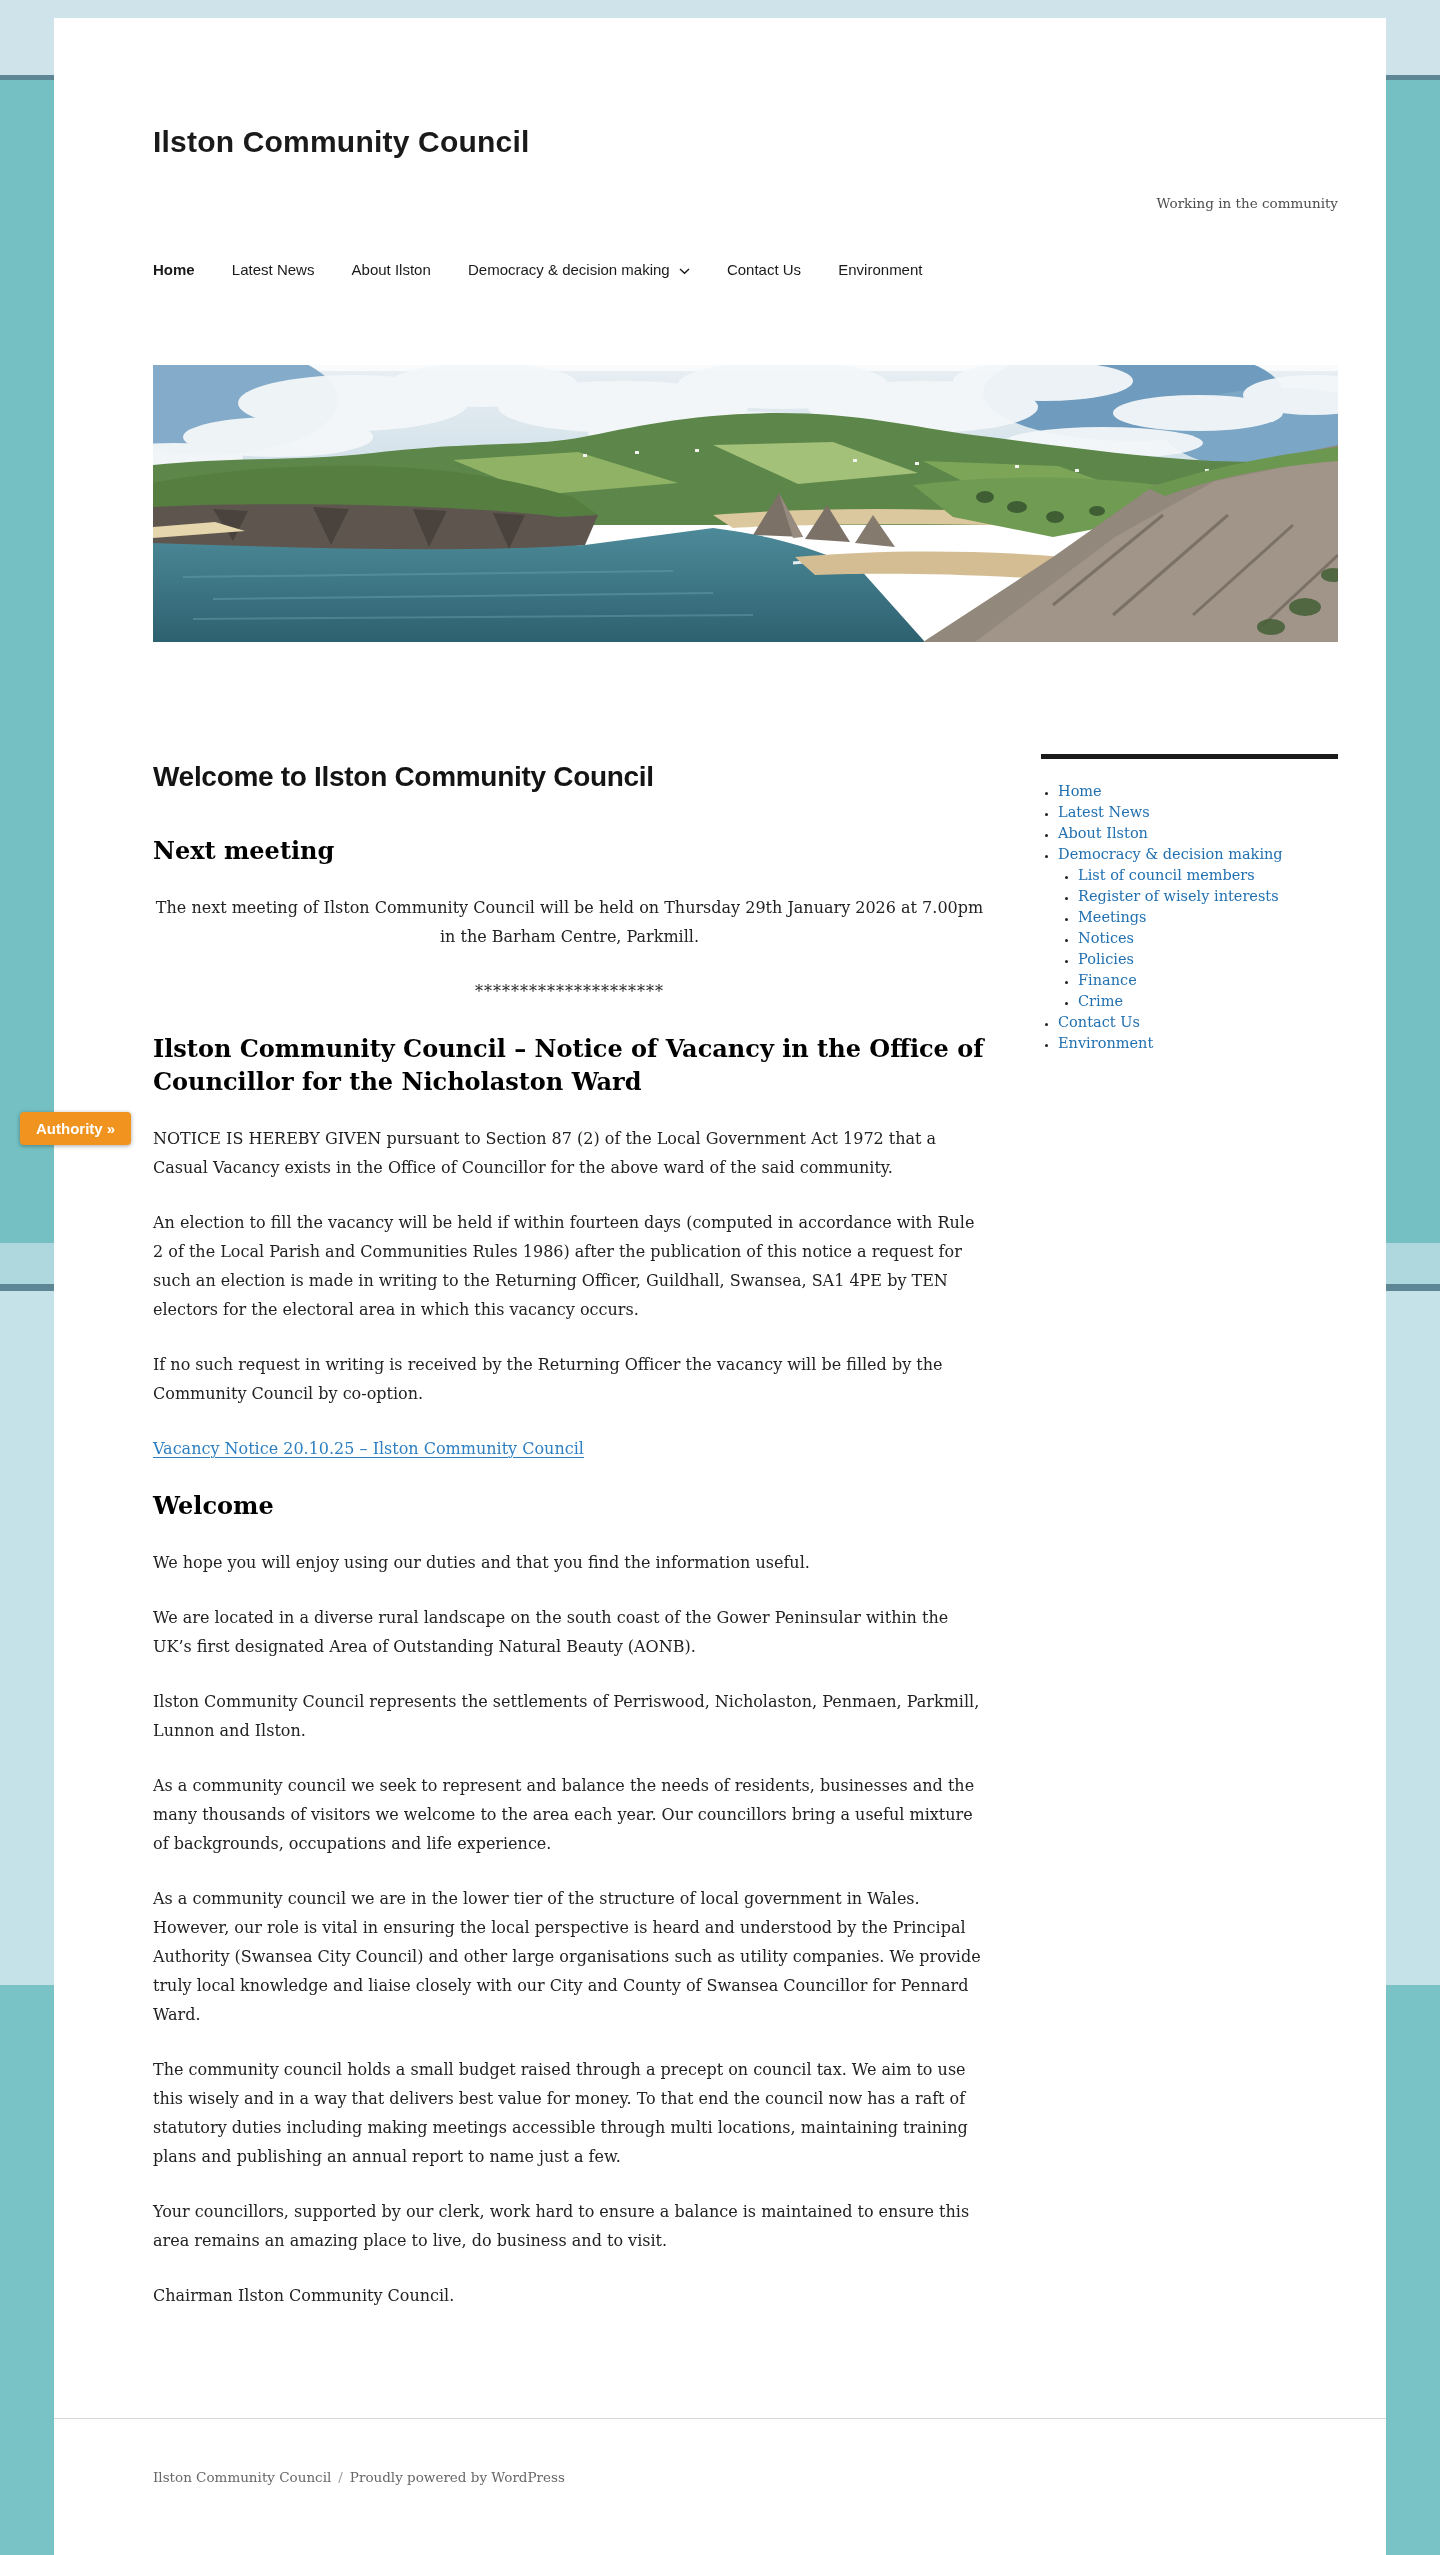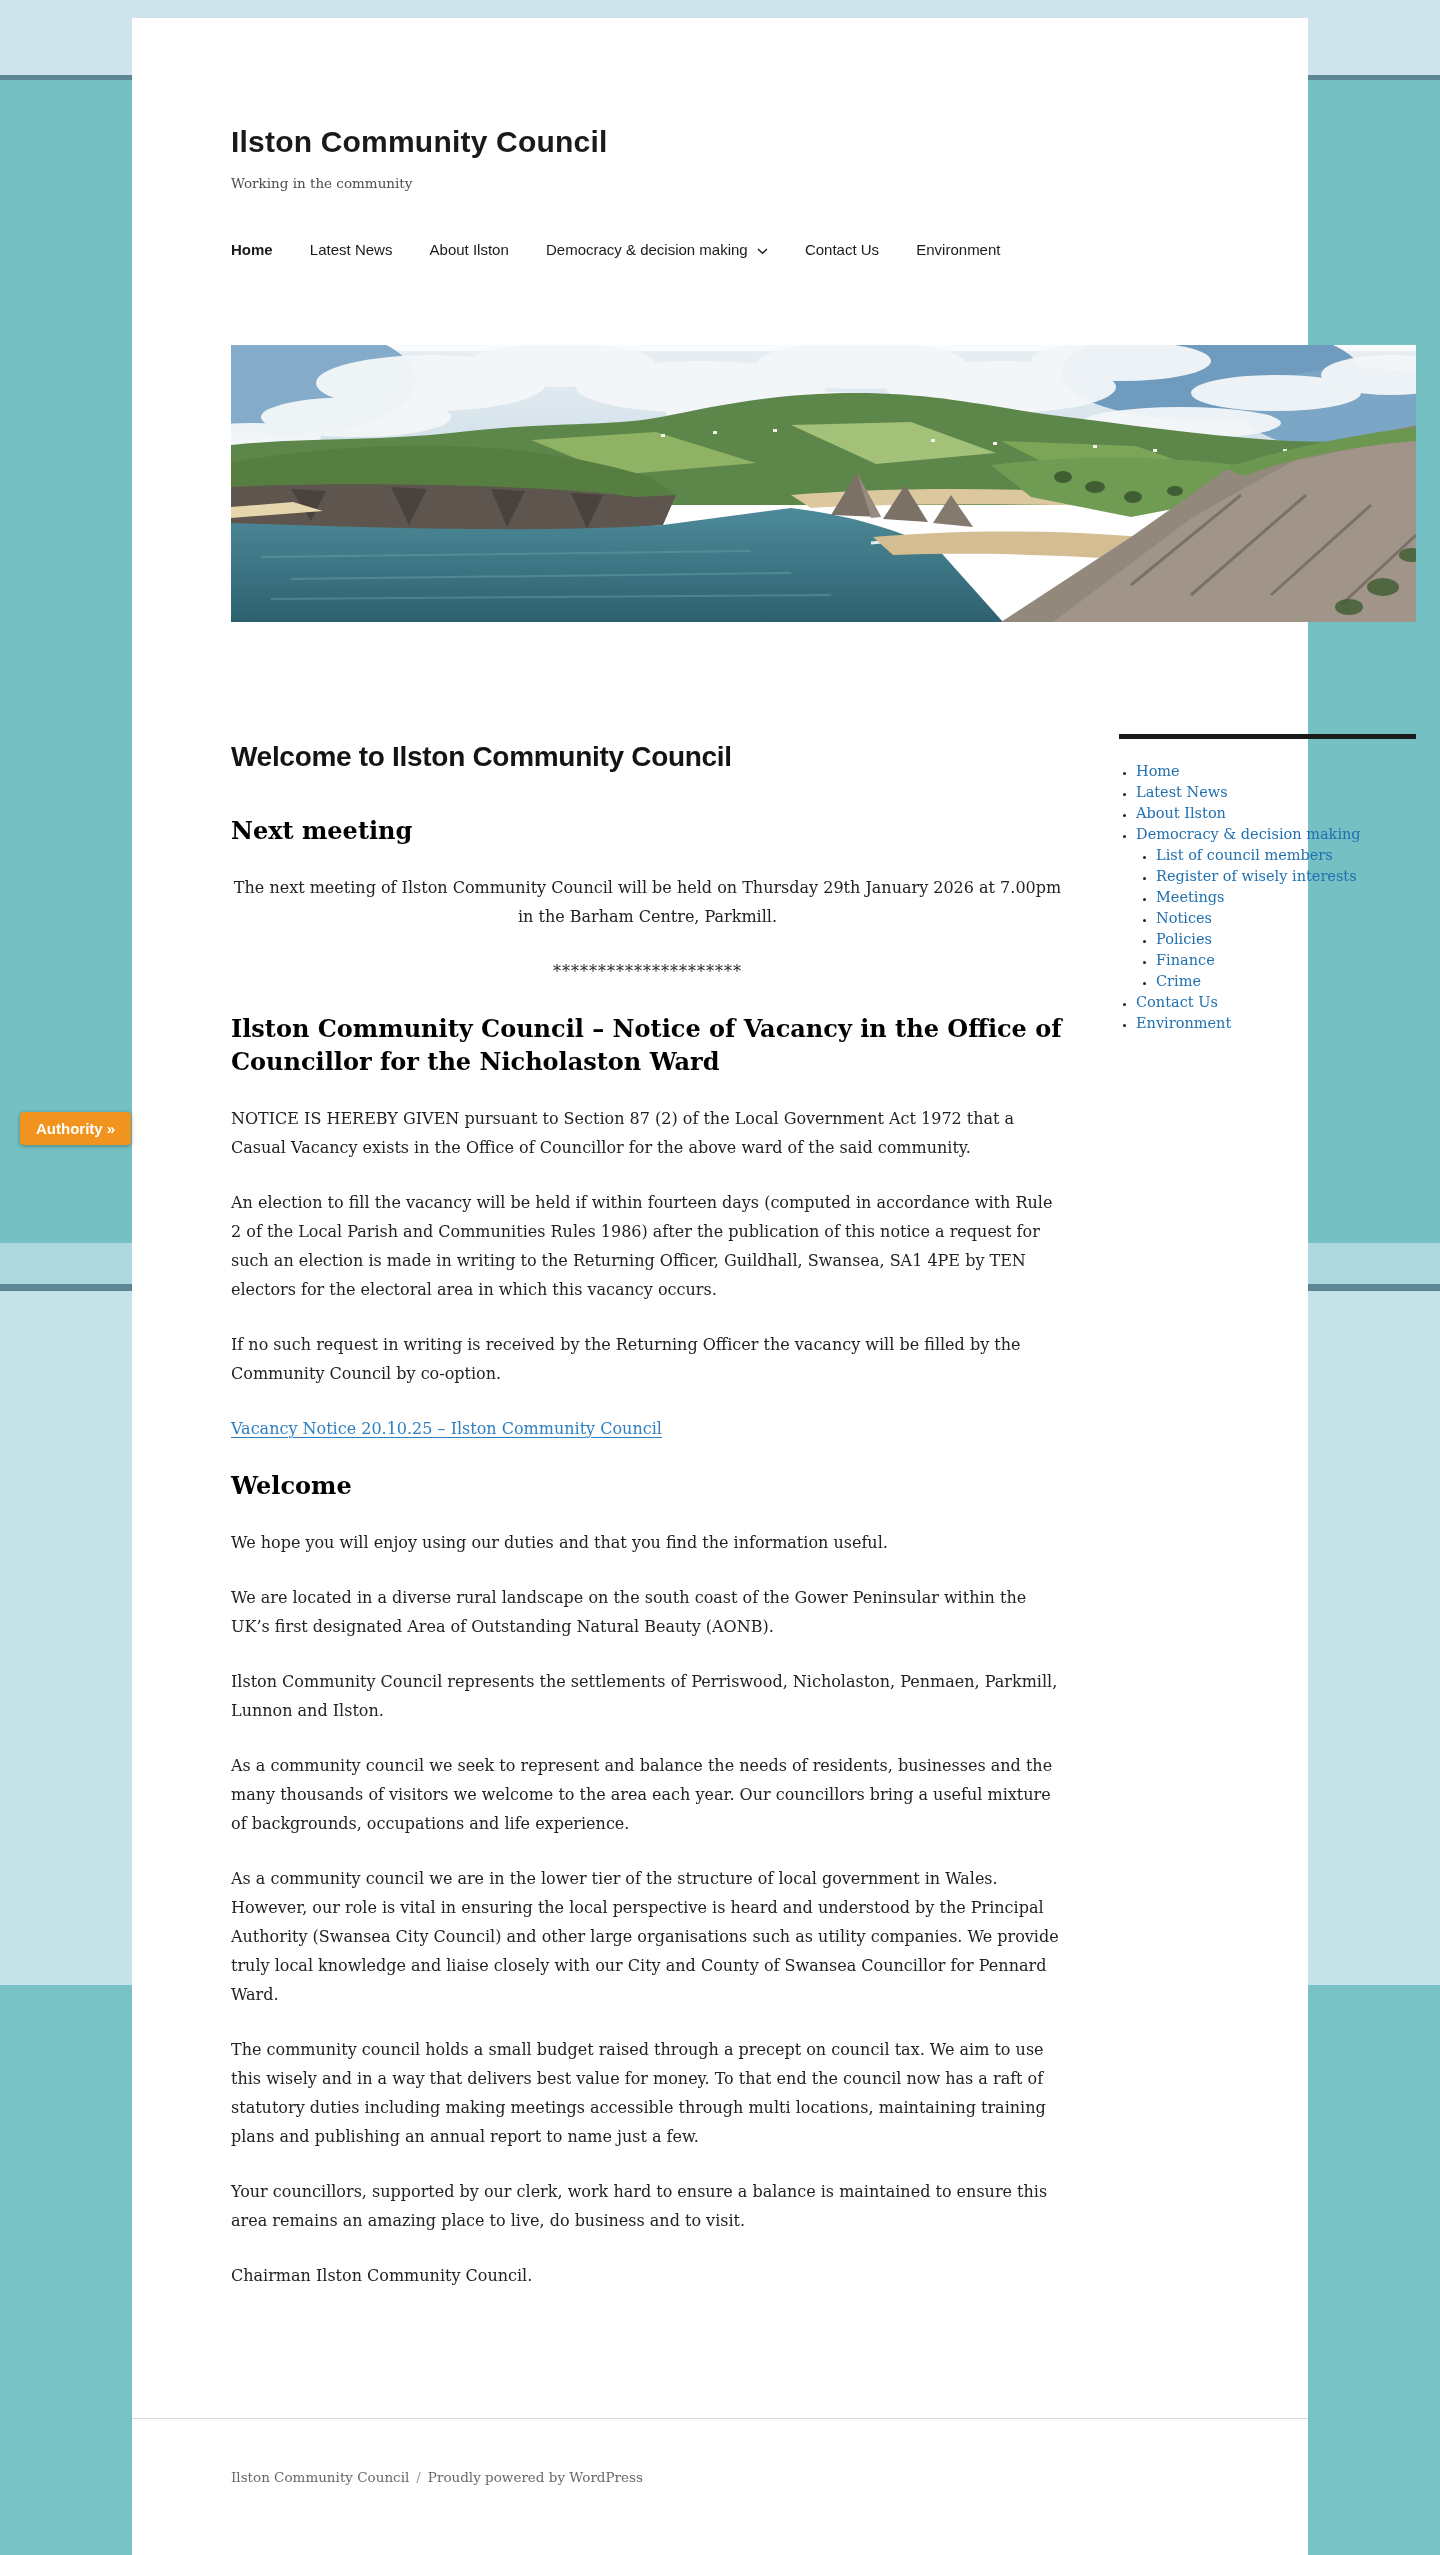--- a/index.html
+++ b/index.html
@@ -10,33 +10,33 @@
     background:linear-gradient(180deg,
       #cfe4ea 0px, #cfe4ea 75px,
       #5d8794 75px, #5d8794 80px,
       #74c0c3 80px, #74c0c3 1243px,
       #aed8de 1243px, #aed8de 1284px,
       #5d8794 1284px, #5d8794 1291px,
       #c5e2e8 1291px, #c5e2e8 1985px,
       #79c2c5 1985px, #79c2c5 100%);
   }
   .site {
-    width:1176px; height:2537px; margin:18px auto 0; background:#ffffff;
+    width:1332px; height:2537px; margin:18px auto 0; background:#ffffff;
     position:relative; display:flex; flex-direction:column;
   }
   .inner { width:1185px; margin-left:99px; }
 
   
   .site-title {
     margin:0; padding-top:106px;
     font-family:"Liberation Sans", sans-serif; font-weight:700;
     font-size:30px; line-height:36px; color:#1a1a1a; letter-spacing:.2px;
   }
   .site-tagline {
-    margin-top:14px; font-size:13.5px; line-height:18px; color:#4d4d4d;
+    margin-top:34px; font-size:13.5px; line-height:18px; color:#4d4d4d;text-align:right;
   }
   .main-nav { margin-top:47px; font-family:"Liberation Sans", sans-serif; font-size:15px; }
   .main-nav a {
     color:#1a1a1a; text-decoration:none; margin-right:33px; line-height:22px;
     display:inline-block;
   }
   .main-nav a.current { font-weight:700; }
   .chev { display:inline-block; margin-left:9px; }
 
   

